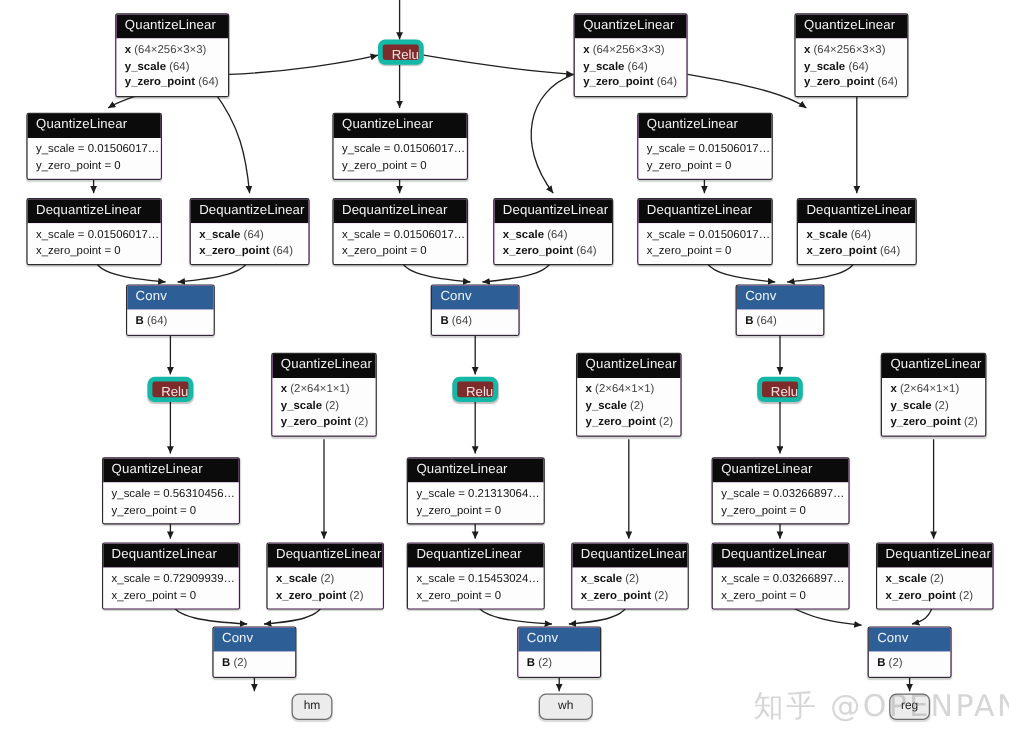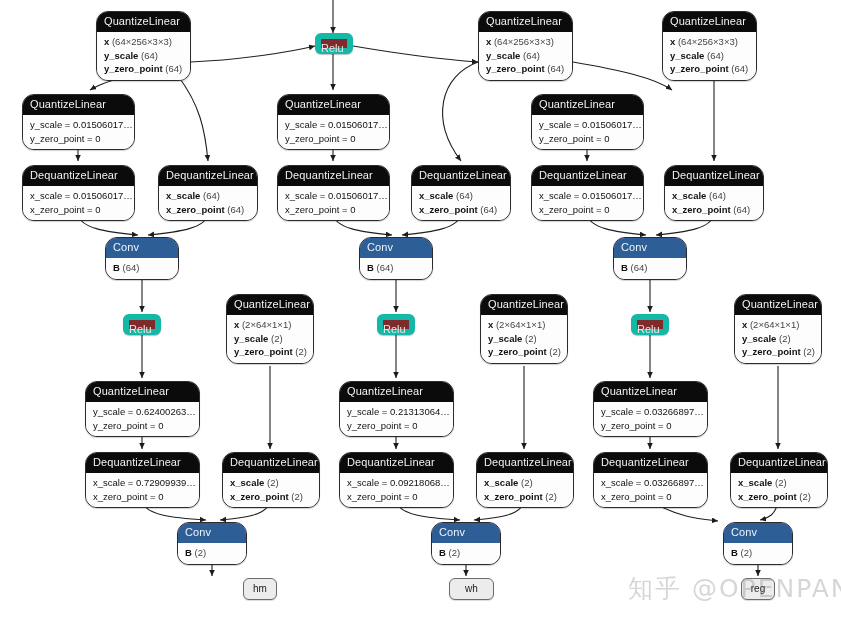--- a/index.html
+++ b/index.html
@@ -11,21 +11,21 @@
     position:relative;
   }
   #canvas{position:absolute;left:0;top:0;width:841px;height:617px;}
   #edges{position:absolute;left:0;top:0;width:841px;height:617px;pointer-events:none;}
 
   
   .node{
     position:absolute;
     box-sizing:border-box;
     border:1px solid #2b2b2b;
-    border-radius:12px;
+    border-radius:2px;
     background:#f0abfc;
     overflow:hidden;
     box-shadow:0 1px 1px rgba(0,0,0,0.18);
   }
   .node .hdr{
     background:#0b0b0b;
     color:#f2f2f2;
     font-size:11px;
     line-height:17px;
     padding:1px 7px 2px 7px;
@@ -44,27 +44,27 @@
     white-space:nowrap;
   }
   .node .attr .k{font-weight:bold;}
   .node .attr .dim{color:#444;}
 
   
   .relu{
     position:absolute;
     box-sizing:border-box;
     background:#7d2b2b;
-    border:6px solid #14b8a6;
+    border:4px solid #14b8a6;
     border-radius:6px;
     color:#f3e4e4;
     font-size:11px;
     line-height:19px;
     height:21px;
-    text-align:left;
+    text-align:right;
     box-shadow:0 1px 1px rgba(0,0,0,0.25);
   }
 
   
   .out{
     position:absolute;
     box-sizing:border-box;
     background:#ececec;
     border:1px solid #6c6c6c;
     border-radius:6px;
@@ -272,21 +272,21 @@
         <div class="hdr">QuantizeLinear</div>
         <div class="body">
           <div class="attr"><span class="k">x</span><span class="dim"> (2×64×1×1)</span></div>
           <div class="attr"><span class="k">y_scale</span><span class="dim"> (2)</span></div>
           <div class="attr"><span class="k">y_zero_point</span><span class="dim"> (2)</span></div>
         </div>
       </div>
       <div class="node" style="left: 85px; top: 381px; width: 115px;">
         <div class="hdr">QuantizeLinear</div>
         <div class="body">
-          <div class="attr"><span>y_scale = 0.62400263…</span></div>
+          <div class="attr"><span>y_scale = 0.56310456…</span></div>
           <div class="attr"><span>y_zero_point = 0</span></div>
         </div>
       </div>
       <div class="node" style="left: 339px; top: 381px; width: 115px;">
         <div class="hdr">QuantizeLinear</div>
         <div class="body">
           <div class="attr"><span>y_scale = 0.21313064…</span></div>
           <div class="attr"><span>y_zero_point = 0</span></div>
         </div>
       </div>
@@ -307,21 +307,21 @@
       <div class="node" style="left: 222px; top: 452px; width: 98px;">
         <div class="hdr">DequantizeLinear</div>
         <div class="body">
           <div class="attr"><span class="k">x_scale</span><span class="dim"> (2)</span></div>
           <div class="attr"><span class="k">x_zero_point</span><span class="dim"> (2)</span></div>
         </div>
       </div>
       <div class="node" style="left: 339px; top: 452px; width: 115px;">
         <div class="hdr">DequantizeLinear</div>
         <div class="body">
-          <div class="attr"><span>x_scale = 0.09218068…</span></div>
+          <div class="attr"><span>x_scale = 0.15453024…</span></div>
           <div class="attr"><span>x_zero_point = 0</span></div>
         </div>
       </div>
       <div class="node" style="left: 476px; top: 452px; width: 98px;">
         <div class="hdr">DequantizeLinear</div>
         <div class="body">
           <div class="attr"><span class="k">x_scale</span><span class="dim"> (2)</span></div>
           <div class="attr"><span class="k">x_zero_point</span><span class="dim"> (2)</span></div>
         </div>
       </div>

